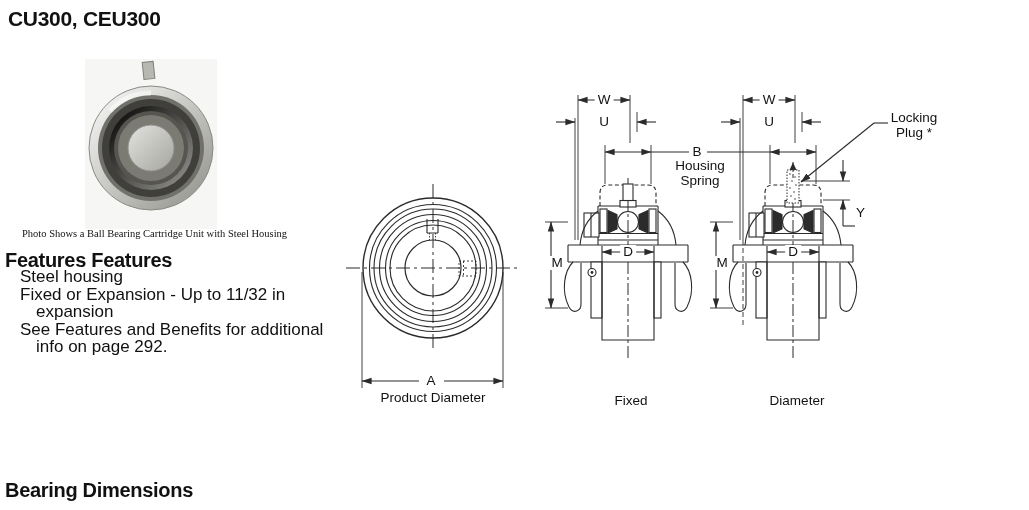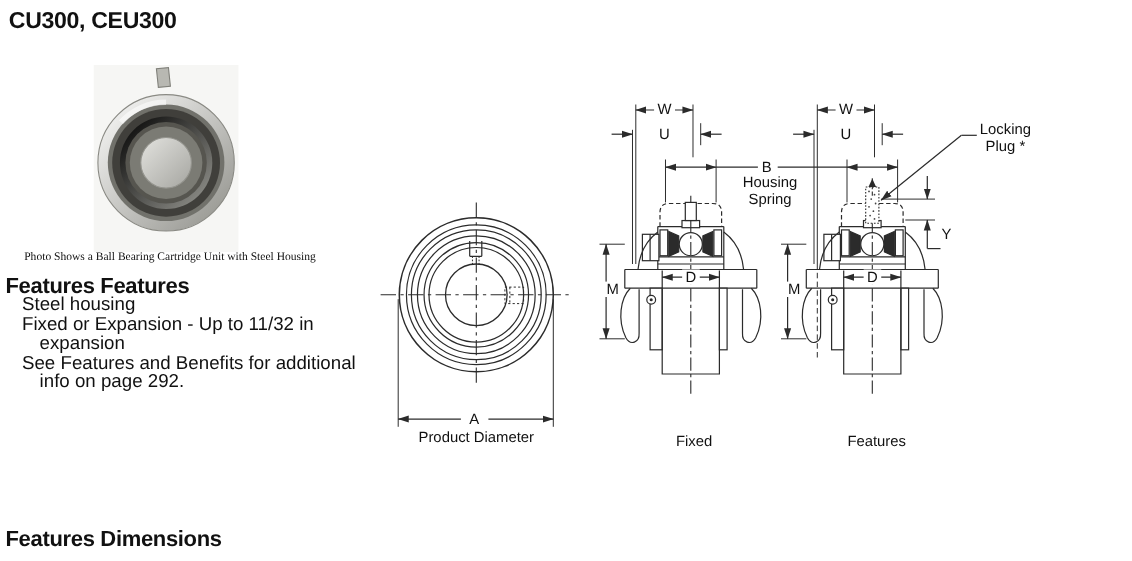--- a/index.html
+++ b/index.html
@@ -183,21 +183,21 @@
 <div class="abs photo-cap">Photo Shows a Ball Bearing Cartridge Unit with Steel Housing</div>
 
 <h2 class="abs feat-head">Features Features</h2>
 
 <ul class="abs features">
   <li>Steel housing</li>
   <li>Fixed or Expansion - Up to 11/32 in expansion</li>
   <li>See Features and Benefits for additional info on page 292.</li>
 </ul>
 
-<h2 class="abs dim-head">Features Dimensions</h2>
+<h2 class="abs dim-head">Bearing Dimensions</h2>
 
 <span class="lbl lblbg" style="left:431px;top:381px">A</span>
 <span class="lbl" style="left:433px;top:398px">Product Diameter</span>
 
 <span class="lbl lblbg" style="left:604px;top:100px">W</span>
 <span class="lbl lblbg" style="left:604px;top:122px">U</span>
 <span class="lbl lblbg" style="left:769px;top:100px">W</span>
 <span class="lbl lblbg" style="left:769px;top:122px">U</span>
 
 <span class="lbl lblbg" style="left:697px;top:152px">B</span>
@@ -205,13 +205,13 @@
 
 <span class="lbl lblbg" style="left:557px;top:263px">M</span>
 <span class="lbl lblbg" style="left:722px;top:263px">M</span>
 <span class="lbl lblbg" style="left:628px;top:252px">D</span>
 <span class="lbl lblbg" style="left:793px;top:252px">D</span>
 
 <span class="lbl lbl-left" style="left:856px;top:206px">Y</span>
 <div class="lblblock" style="left:884px;top:110px;width:60px">Locking Plug *</div>
 
 <span class="lbl" style="left:631px;top:401px">Fixed</span>
-<span class="lbl" style="left:797px;top:401px">Features</span>
+<span class="lbl" style="left:797px;top:401px">Diameter</span>
 
 </body></html>

